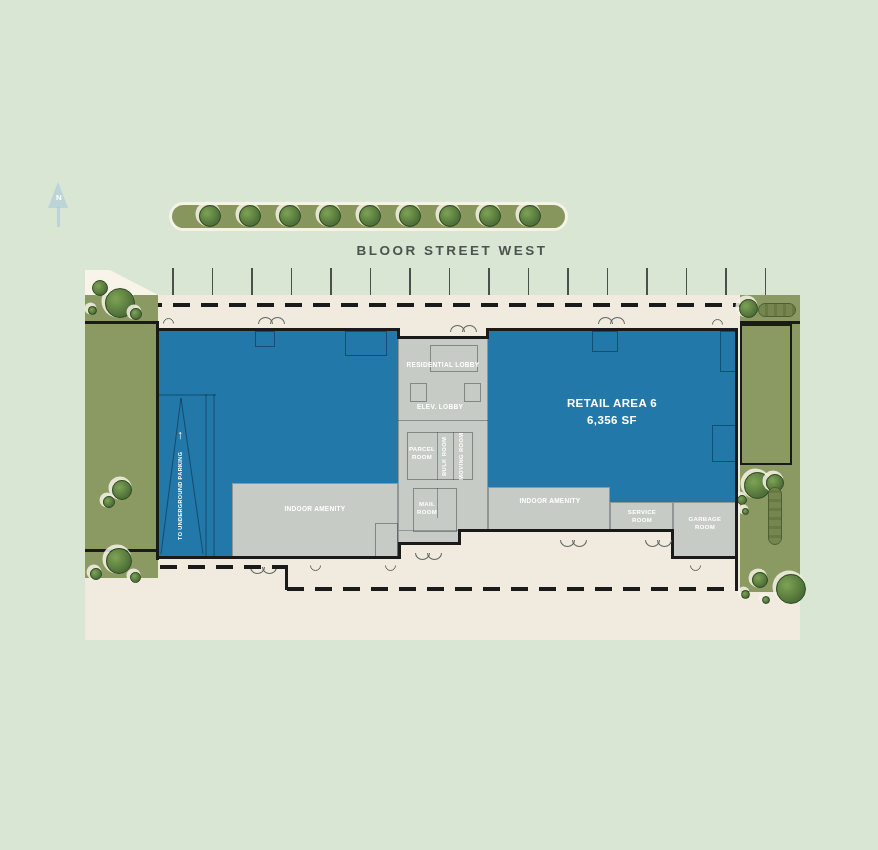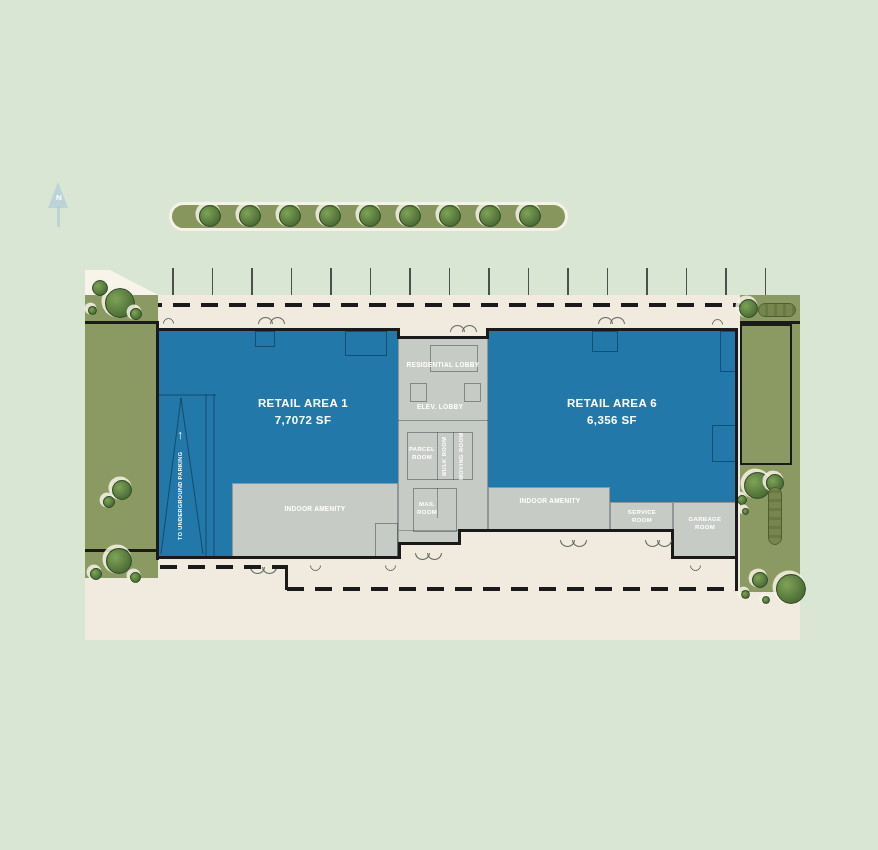--- a/index.html
+++ b/index.html
@@ -62,20 +62,21 @@
     <i class="tree" style="position:static;width:22px;height:22px;"></i>
     <i class="tree" style="position:static;width:22px;height:22px;"></i>
     <i class="tree" style="position:static;width:22px;height:22px;"></i>
     <i class="tree" style="position:static;width:22px;height:22px;"></i>
     <i class="tree" style="position:static;width:22px;height:22px;"></i>
     <i class="tree" style="position:static;width:22px;height:22px;"></i>
     <i class="tree" style="position:static;width:22px;height:22px;"></i>
     <i class="tree" style="position:static;width:22px;height:22px;"></i>
   </div>
 
+  <div class="street-label" style="left:302px;top:243px;width:300px;">BLOOR STREET WEST</div>
 
   <div class="tick-row" style="left:172px;top:268px;width:594px;">
     <i></i>
       <i></i>
     <i></i>
       <i></i>
     <i></i>
       <i></i>
     <i></i>
       <i></i>
@@ -186,24 +187,20 @@
   <div class="arc down small" style="left:310px;top:560px;"></div>
   <div class="arc down small" style="left:385px;top:560px;"></div>
   <div class="arc down" style="left:415px;top:546px;"></div>
   <div class="arc down" style="left:427px;top:546px;"></div>
   <div class="arc down" style="left:560px;top:533px;"></div>
   <div class="arc down" style="left:572px;top:533px;"></div>
   <div class="arc down" style="left:645px;top:533px;"></div>
   <div class="arc down" style="left:657px;top:533px;"></div>
   <div class="arc down small" style="left:690px;top:560px;"></div>
 
-  <div class="biglabel" style="left:218px;top:395px;width:170px;">
-    <span style="display:block;">RETAIL AREA 1</span>
-    <span style="display:block;">7,7072 SF</span>
-  </div>
   <div class="biglabel" style="left:527px;top:395px;width:170px;">
     <span style="display:block;">RETAIL AREA 6</span>
     <span style="display:block;">6,356 SF</span>
   </div>
   <div class="roomtxt" style="left:403px;top:361px;width:80px;">RESIDENTIAL LOBBY</div>
   <div class="roomtxt" style="left:395px;top:403px;width:90px;white-space:nowrap;">ELEV. LOBBY</div>
   <div class="roomtxt" style="left:407px;top:446px;width:30px;font-size:6px;">PARCEL ROOM</div>
   <div class="vtext" style="left:437px;top:434px;width:14px;height:45px;">BULK ROOM</div>
   <div class="vtext" style="left:453px;top:434px;width:16px;height:45px;">MOVING ROOM</div>
   <div class="roomtxt" style="left:409px;top:501px;width:36px;font-size:6px;">MAIL ROOM</div>

